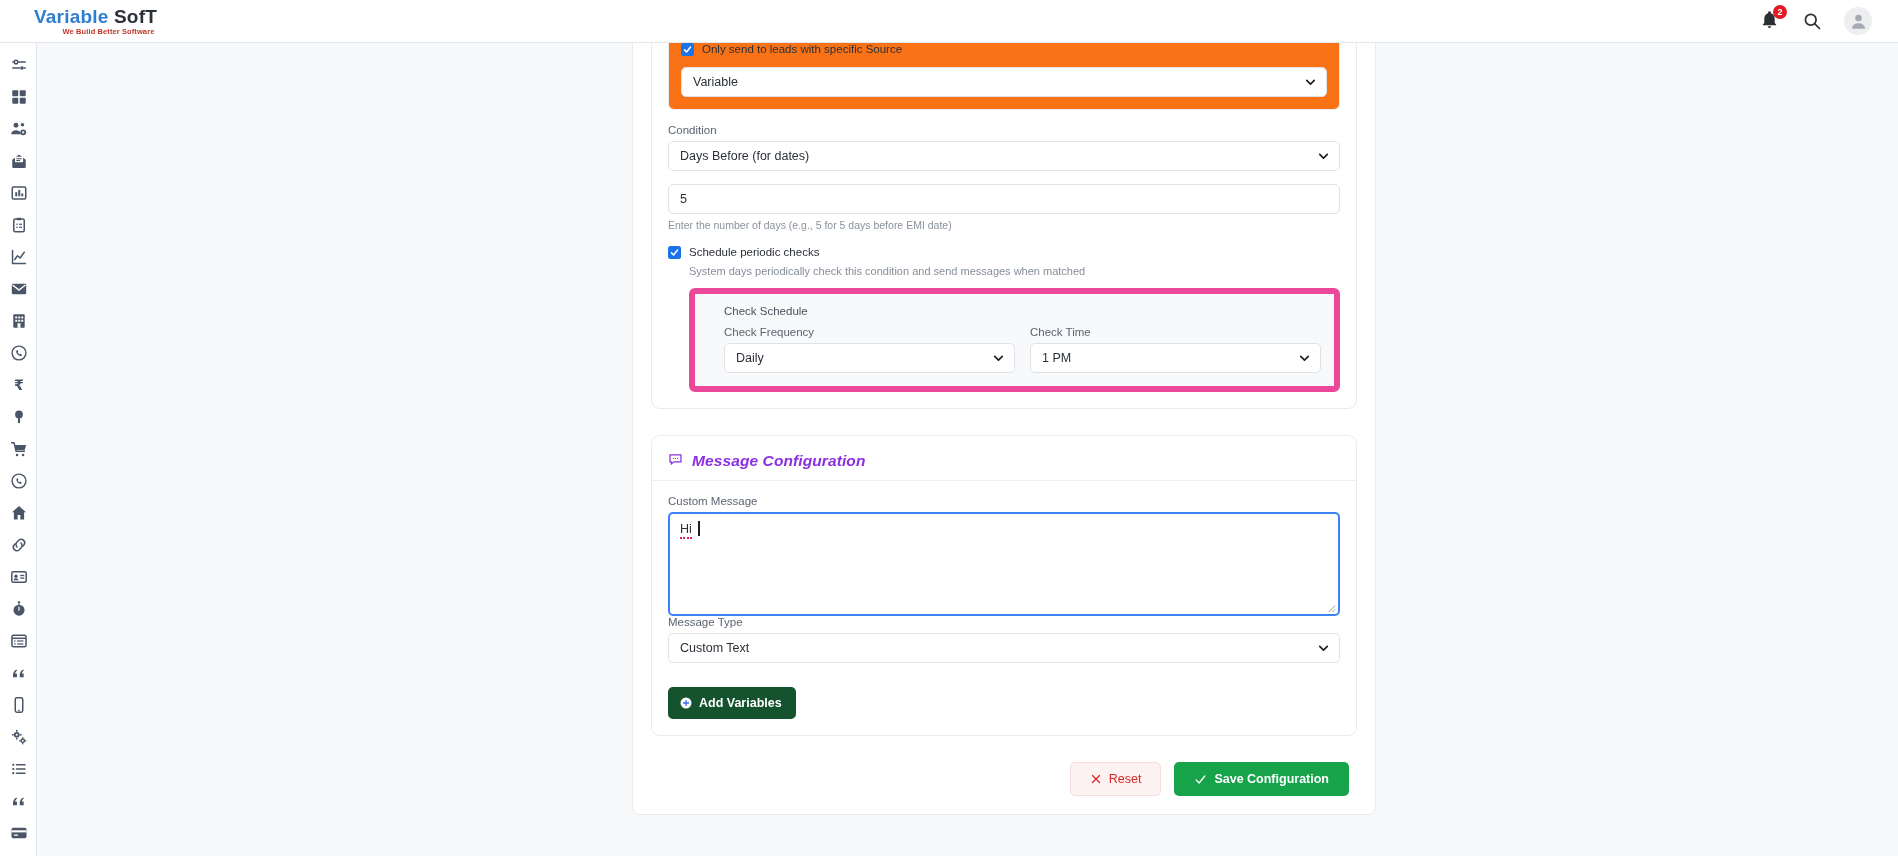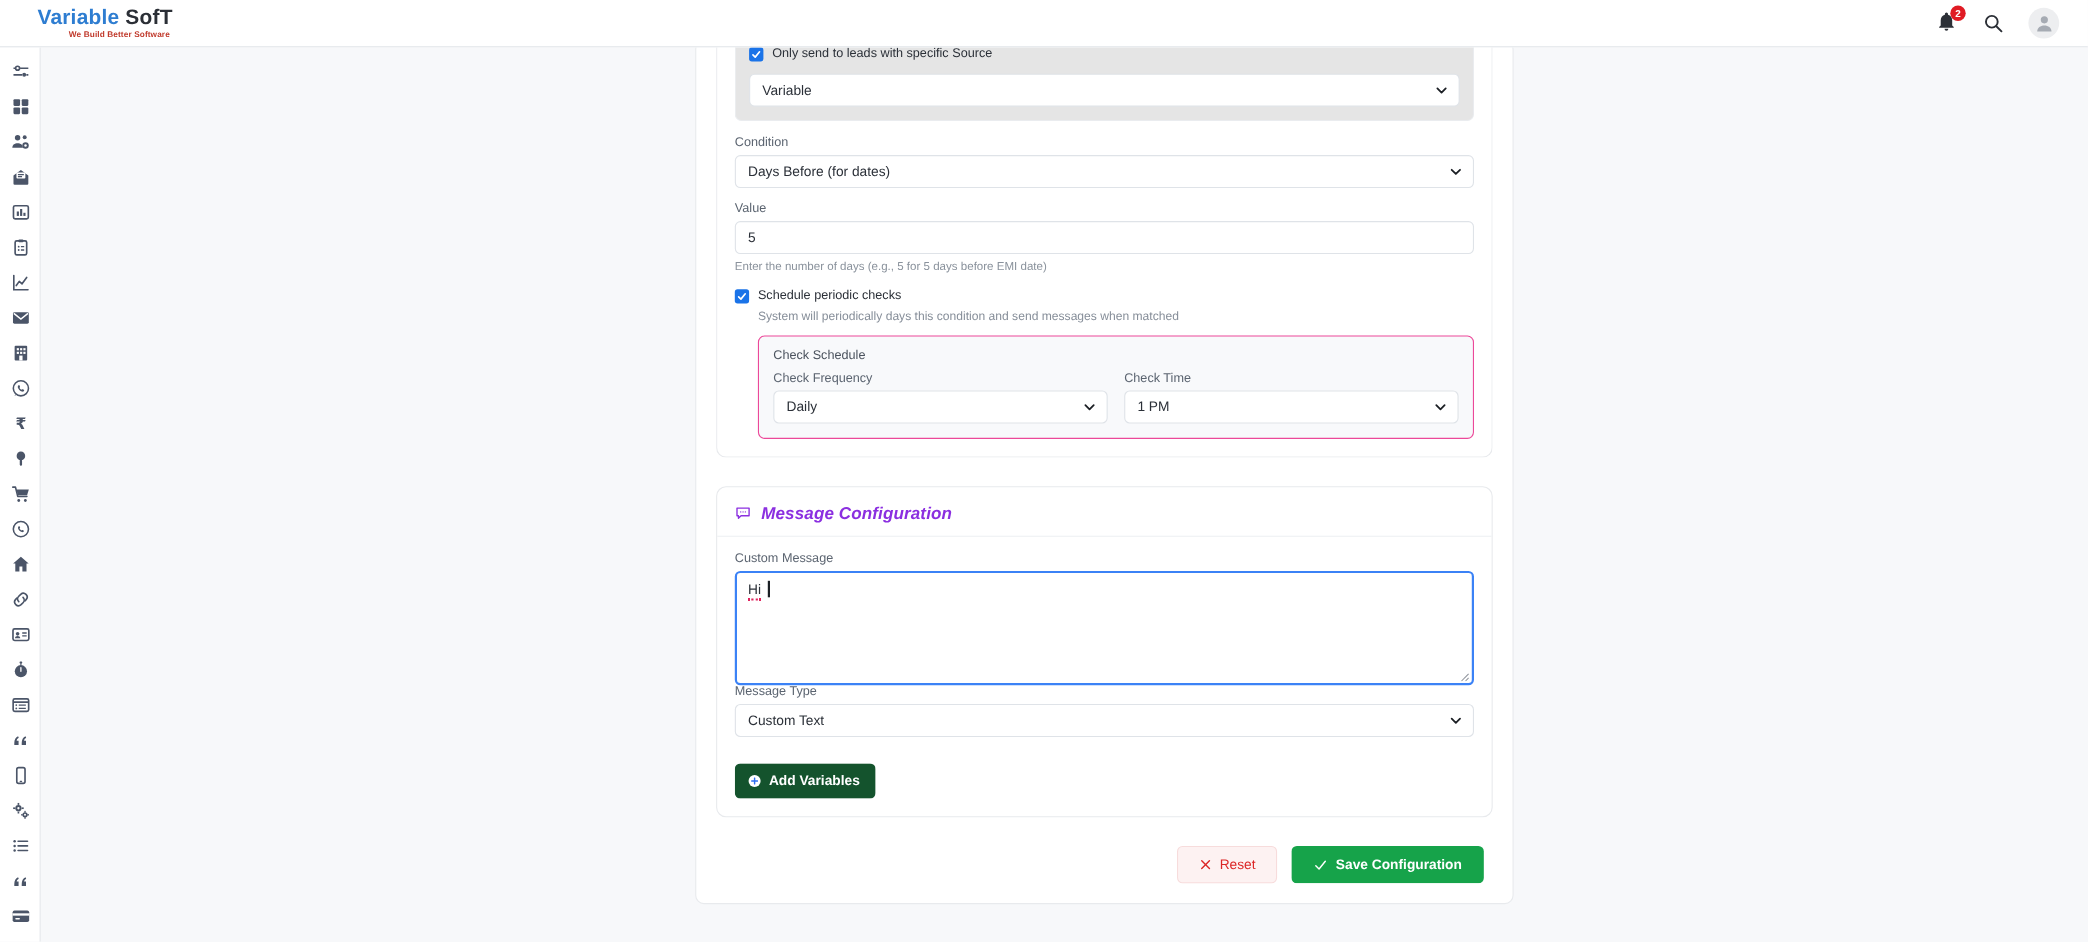--- a/index.html
+++ b/index.html
@@ -129,21 +129,21 @@
     position: absolute; right: 10px; top: 50%;
     transform: translateY(-50%); pointer-events: none;
   }
   .hint {
     font-size: 10.5px; color: #8a929c;
     margin-top: 5px; display: block;
   }
 
   
   .subpanel {
-    background: #e5e5e5;
+    background: #f97316;
     border: 1px solid #eaecef;
     border-radius: 6px;
     padding: 10px 12px 12px 12px;
     margin: 0 0 14px 0;
   }
   .subpanel.topcut {
     border-top: none; border-radius: 0 0 6px 6px;
     padding-top: 6px; margin-top: 0;
   }
 
@@ -156,24 +156,24 @@
   .chk-label { font-size: 11.5px; color: #3b424c; line-height: 15px; }
   .chk-label.bold { font-weight: 400; color: #2b3038; }
 
   .sub-hint {
     font-size: 11px; color: #868e99;
     margin: 5px 0 0 21px;
   }
 
   .schedule-box {
     background: #f8f9fb;
-    border: 1px solid #ec4899;
+    border: 6px solid #ec4899;
     border-radius: 6px;
     margin: 11px 0 0 21px;
-    padding: 11px 13px 13px 13px;
+    padding: 11px 13px 13px 29px;
   }
   .sched-title {
     font-size: 11.5px; color: #4a525d; font-weight: 400;
     margin-bottom: 9px;
   }
   .sched-grid { display: flex; gap: 15px; }
   .sched-col { flex: 1; }
 
   
   .ta {
@@ -492,35 +492,34 @@
             <span class="flabel">Condition</span>
             <div class="sel-wrap">
               <div class="ctrl">Days Before (for dates)</div>
               <svg class="chev" width="13" height="13" viewBox="0 0 24 24" fill="none" stroke="#1b1f24" stroke-width="3" stroke-linecap="round" stroke-linejoin="round">
                   <polyline points="5,9 12,16 19,9"></polyline>
                 </svg>
             </div>
           </div>
 
           <div class="field">
-            <span class="flabel">Value</span>
             <div class="ctrl">5</div>
             <span class="hint">Enter the number of days (e.g., 5 for 5 days before EMI date)</span>
           </div>
 
           <div style="margin-top:14px;">
             <div class="chk-row">
               <span class="chk">
                 <svg width="9" height="9" viewBox="0 0 24 24" fill="none" stroke="#ffffff" stroke-width="4" stroke-linecap="round" stroke-linejoin="round">
                     <polyline points="4,13 9.5,18.5 20,5.5"></polyline>
                   </svg>
               </span>
               <span class="chk-label bold">Schedule periodic checks</span>
             </div>
-            <div class="sub-hint">System will periodically days this condition and send messages when matched</div>
+            <div class="sub-hint">System days periodically check this condition and send messages when matched</div>
 
             <div class="schedule-box">
               <div class="sched-title">Check Schedule</div>
               <div class="sched-grid">
                 <div class="sched-col">
                   <span class="flabel">Check Frequency</span>
                   <div class="sel-wrap">
                     <div class="ctrl">Daily</div>
                     <svg class="chev" width="13" height="13" viewBox="0 0 24 24" fill="none" stroke="#1b1f24" stroke-width="3" stroke-linecap="round" stroke-linejoin="round">
                         <polyline points="5,9 12,16 19,9"></polyline>

